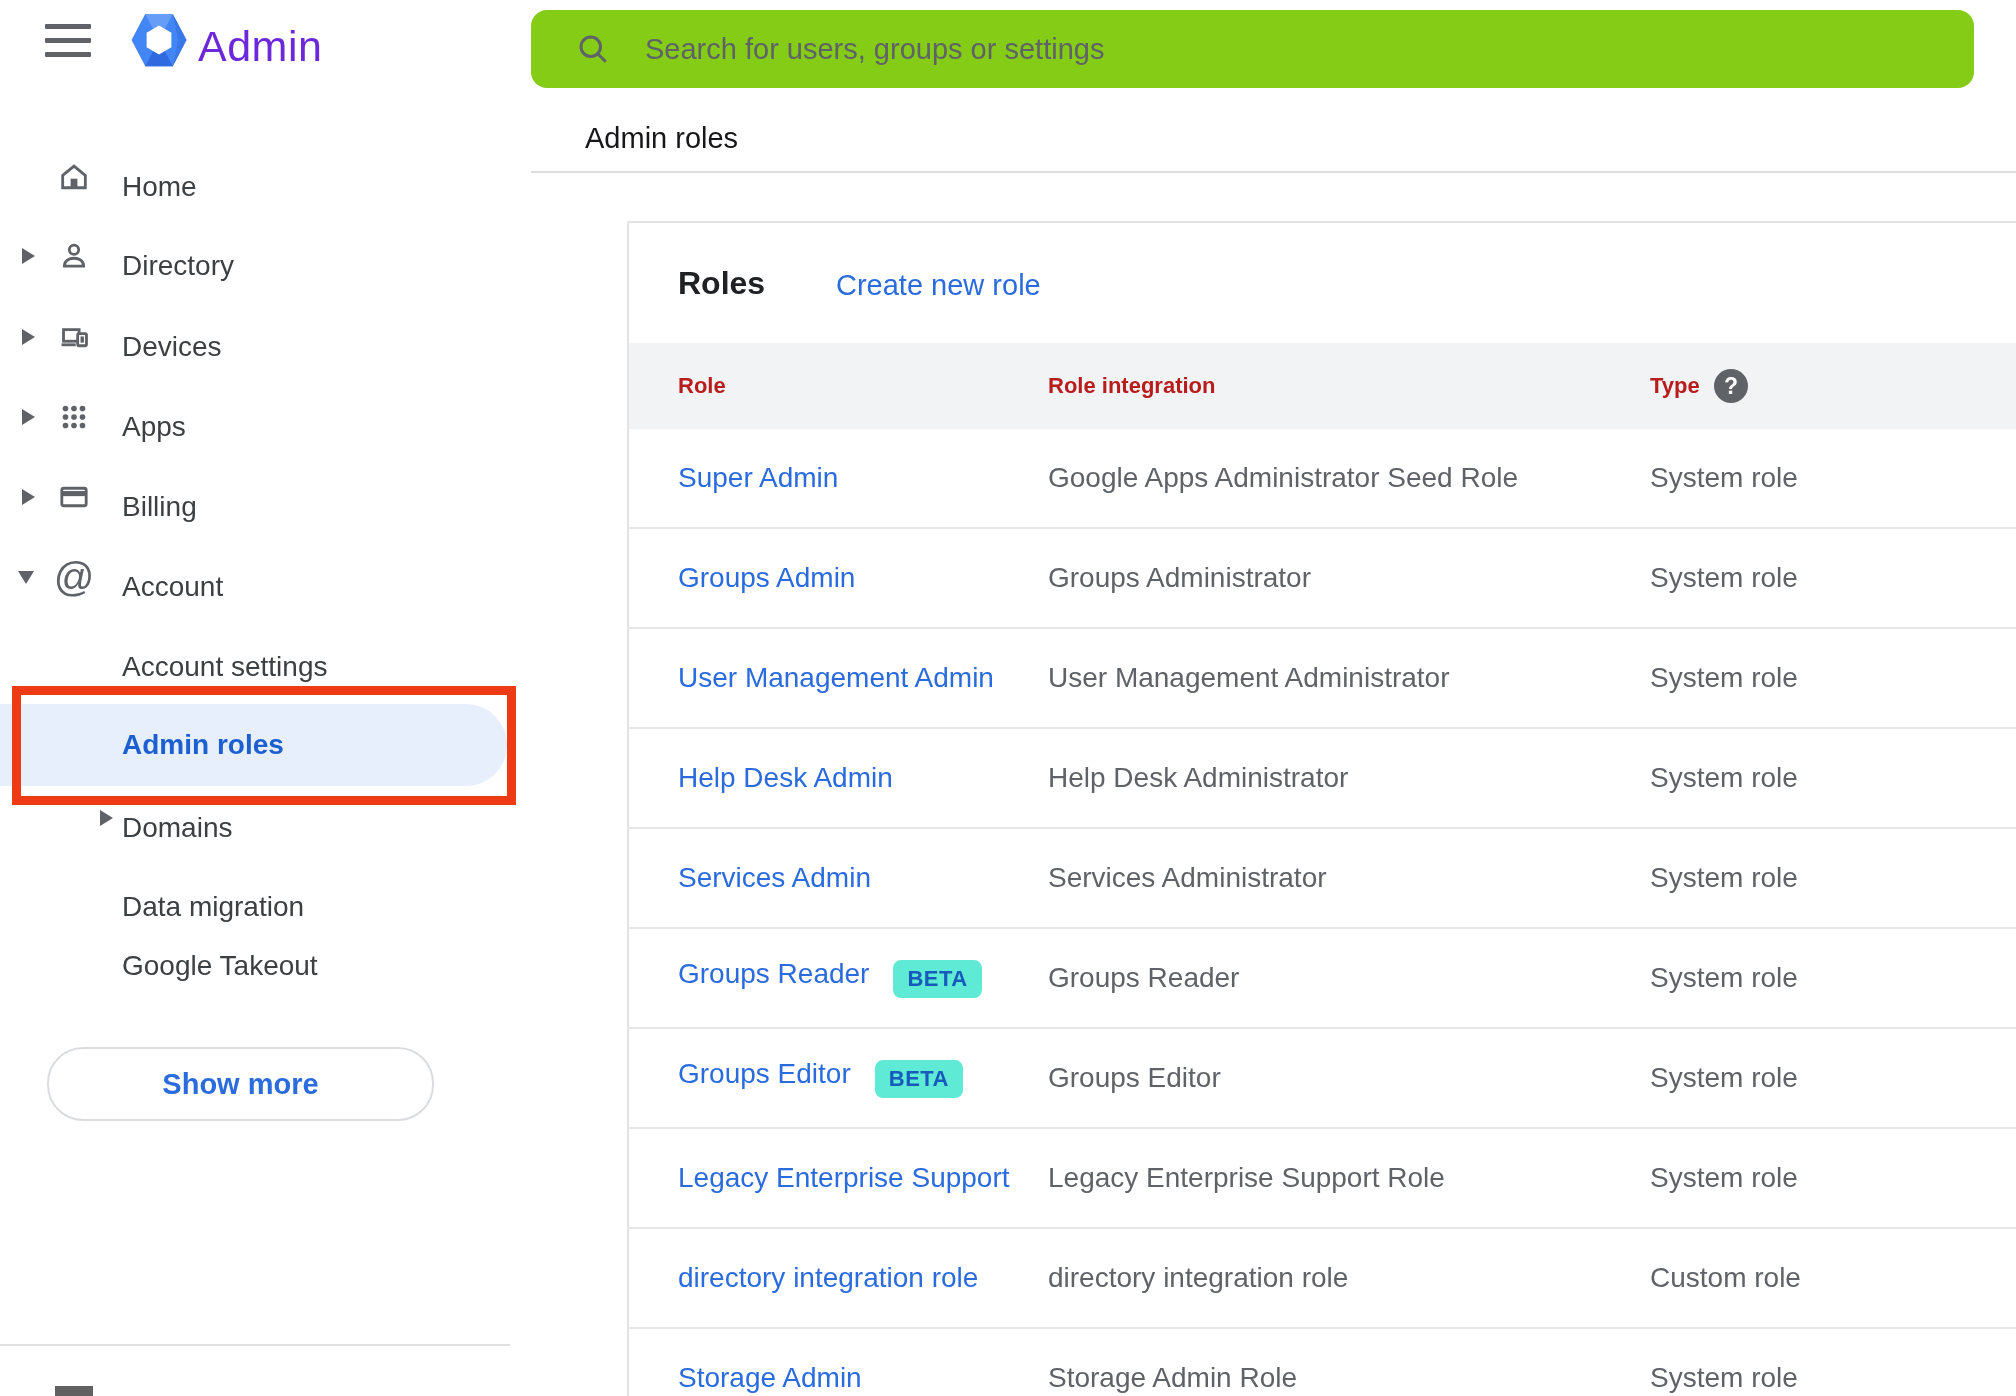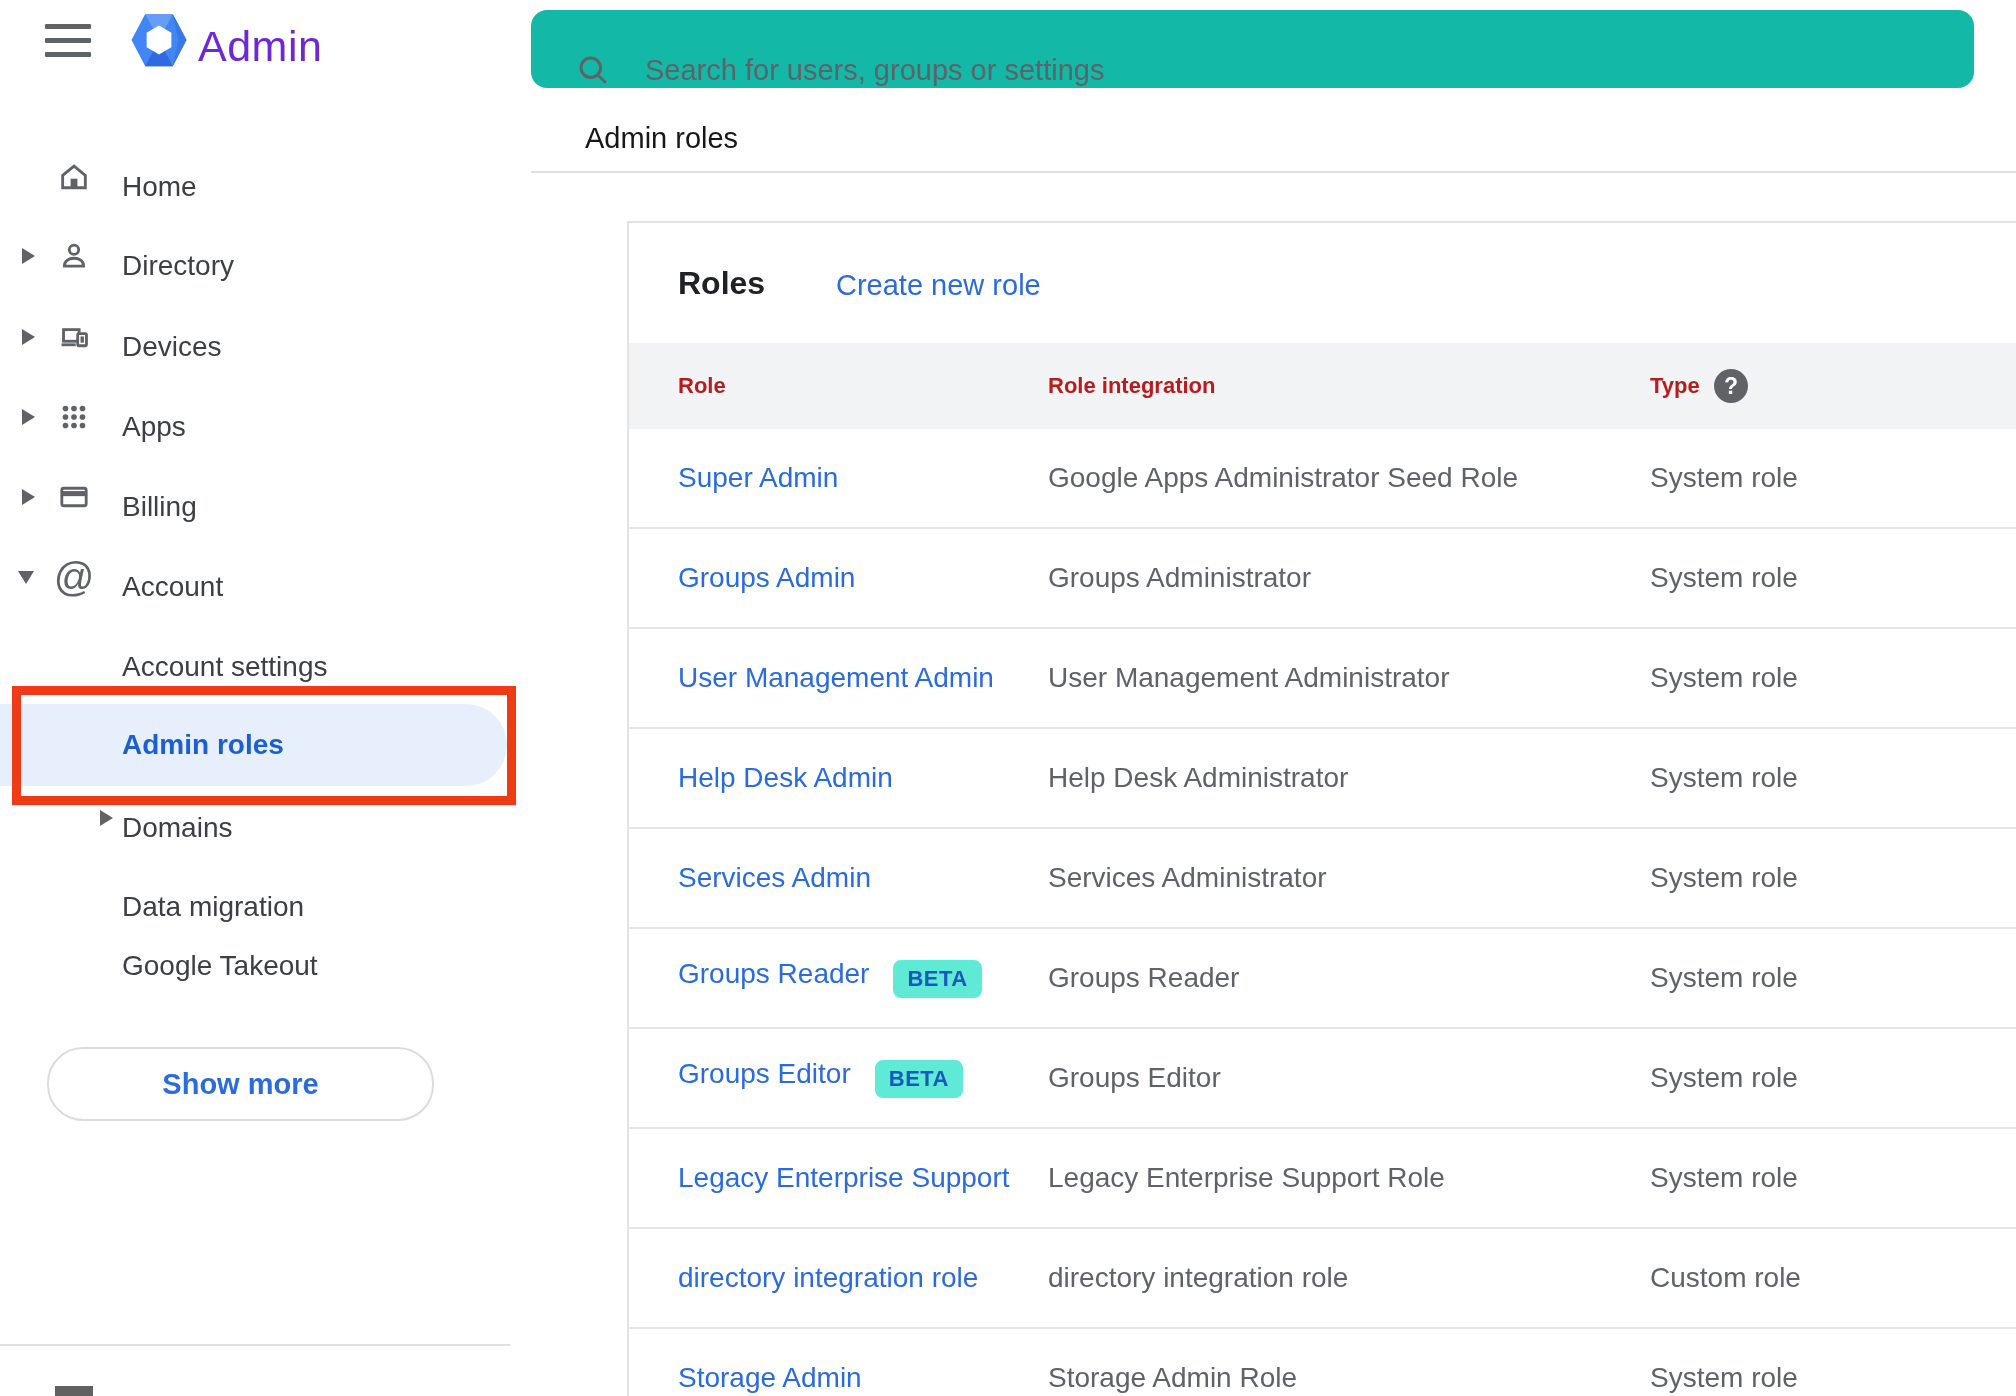--- a/index.html
+++ b/index.html
@@ -12,21 +12,21 @@
   
   .hamburger{position:absolute;left:45px;top:22px;width:46px;height:40px;cursor:pointer;}
   .hamburger span{position:absolute;left:0;width:46px;height:5px;background:#5f6368;border-radius:1px;}
   .hamburger span:nth-child(1){top:2px;}
   .hamburger span:nth-child(2){top:16px;}
   .hamburger span:nth-child(3){top:30px;}
   .logo{position:absolute;left:126px;top:7px;width:66px;height:66px;}
   .logo-text{position:absolute;left:198px;top:22px;font-size:43px;color:#6d28d9;letter-spacing:0.5px;text-align:right;}
   .searchbar{
     position:absolute;left:531px;top:10px;width:1443px;height:78px;
-    background:#14b8a6;border-radius:16px;display:flex;align-items:flex-end;
+    background:#84cc16;border-radius:16px;display:flex;align-items:center;
   }
   .searchbar svg{margin-left:44px;flex:0 0 auto;}
   .searchbar input{
     margin-left:32px;flex:1;background:transparent;border:none;outline:none;
     font-family:"Liberation Sans", sans-serif;font-size:29px;color:#3c4043;
   }
   .searchbar input::placeholder{color:#5f6368;opacity:1;}
   .breadcrumb{position:absolute;left:585px;top:122px;font-size:29px;color:#17171a;}
   .top-divider{position:absolute;left:531px;top:171px;right:0;height:2px;background:#dedede;}
 

